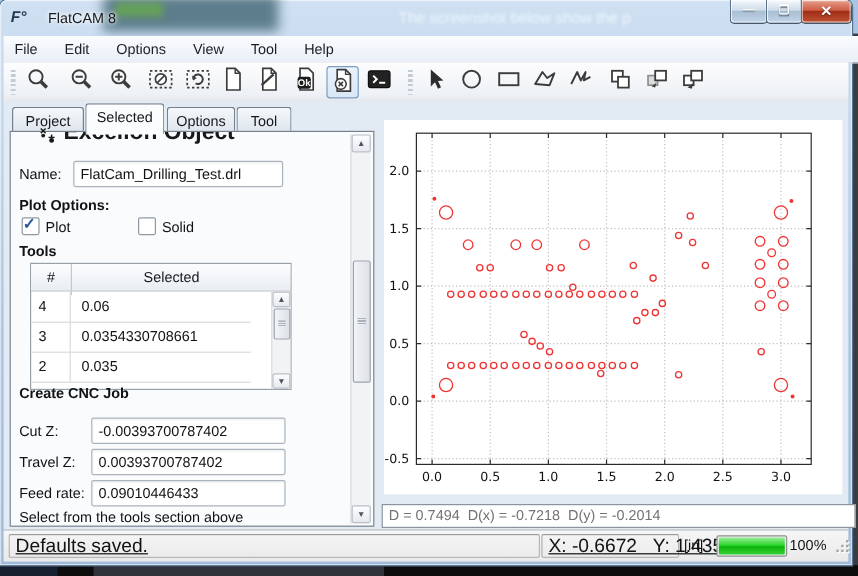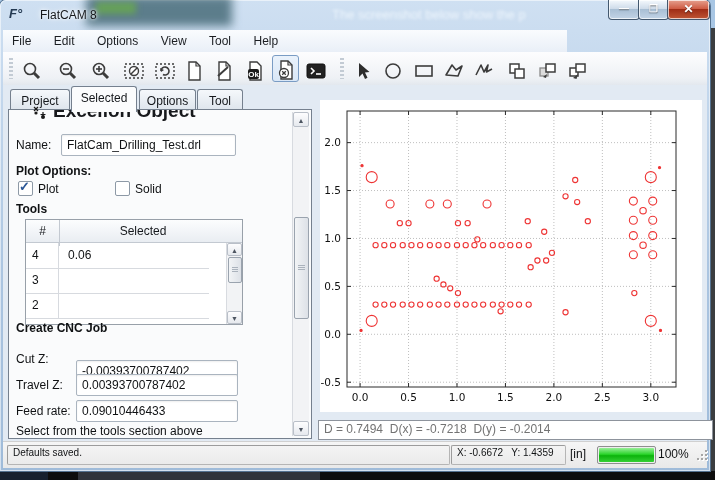--- a/index.html
+++ b/index.html
@@ -23,27 +23,27 @@
   #win-title{left:40px;top:8px;font-size:12px;color:#15181c;text-shadow:0 0 3px #fff,0 0 6px #fff;}
   .winbtn{top:0;height:19px;border:1px solid #43586e;border-top:none;border-radius:0 0 4px 4px;
     background:linear-gradient(#f4f9fd,#cfdcea 45%,#a9bfd4 50%,#c2d4e6);box-shadow:inset 0 0 0 1px rgba(255,255,255,.7);}
   #btn-min{left:608px;width:30px;}
   #btn-max{left:638px;width:29px;}
   #btn-close{left:667px;width:41px;background:linear-gradient(#e9a696,#d2604a 45%,#a83categ 0,#a8321c 50%,#c05538);}
   #btn-close{background:linear-gradient(#e6a18f,#cf5d45 45%,#a02d16 50%,#bf5534);}
   .glyph{position:absolute;left:0;right:0;text-align:center;color:#fff;font-size:10px;font-weight:bold;top:3px;text-shadow:0 1px 1px rgba(0,0,0,.5);}
 
   
-  #menubar{left:3px;top:30px;width:564px;height:22px;background:linear-gradient(#fafcfe,#e9eff7);border-bottom:1px solid #cdd6e0;}
+  #menubar{left:3px;top:30px;width:712px;height:22px;background:linear-gradient(#fafcfe,#e9eff7);border-bottom:1px solid #cdd6e0;}
   .menu-item{display:inline-block;padding:4px 9px 0 9px;font-size:12px;color:#1b1e22;height:18px;}
 
   
   #toolbar{left:3px;top:52px;width:704px;height:33px;background:linear-gradient(#fdfdfe,#eef1f5 80%,#e3e8ee);border-bottom:1px solid #cfd6de;}
   .grip{top:6px;width:4px;height:21px;background:repeating-linear-gradient(#c3cbd4 0 2px,transparent 2px 4px);}
-  .tbtn{top:3px;width:27px;height:27px;display:flex;align-items:flex-end;justify-content:center;border-radius:3px;}
+  .tbtn{top:3px;width:27px;height:27px;display:flex;align-items:flex-start;justify-content:center;border-radius:3px;}
   .tbtn.pressed{border:1px solid #7a9cc4;background:linear-gradient(#eaf2fb,#d9e7f7);width:25px;height:25px;}
   .tbtn svg{display:block;}
 
   
   #main{left:3px;top:85px;width:704px;height:356px;background:#e2eaf3;}
 
   
   .tab{position:absolute;height:17px;background:linear-gradient(#f5f8fb,#dde4ec);border:1px solid #75808e;border-bottom:none;
     border-radius:3px 3px 0 0;font-size:12px;color:#15181c;text-align:center;padding-top:4px;z-index:2;}
   .tab.active{background:#fbfcfd;z-index:4;}
@@ -71,21 +71,21 @@
   .sb .arrow{position:absolute;left:0;width:100%;text-align:center;font-size:7px;color:#4d5561;background:linear-gradient(#fdfdfe,#e6e9ee);border:1px solid #b9bfc8;border-radius:2px;box-sizing:border-box;}
   .sb .thumb{position:absolute;left:1px;background:linear-gradient(90deg,#f2f4f6,#dde1e7);border:1px solid #9aa3ae;border-radius:2px;}
   .thumb-lines{position:absolute;left:3px;right:3px;top:50%;height:5px;margin-top:-3px;background:repeating-linear-gradient(#aab2bc 0 1px,transparent 1px 2px);}
 
   
   #figure{left:320px;top:100px;width:382px;height:312px;background:#fff;}
   #readout-box{left:318px;top:420px;width:388px;height:17px;background:#fff;border:1px solid #8d939c;font-size:12px;color:#737373;padding:1px 0 0 5px;white-space:pre;}
 
   
   #statusbar{left:3px;top:441px;width:704px;height:26px;background:linear-gradient(#f6f6f6,#e9e9e9);border-top:1px solid #d0d0d0;}
-  .sunken{position:absolute;border:1px solid #b5b5b5;border-top-color:#9c9c9c;border-left-color:#9c9c9c;border-radius:2px;font-size:10px;color:#101214;white-space:pre;}
+  .sunken{position:absolute;border:1px solid #b5b5b5;border-top-color:#9c9c9c;border-left-color:#9c9c9c;border-radius:2px;font-size:16px;color:#101214;white-space:pre;text-decoration:underline;}
   #status-msg{left:4px;top:3px;width:436px;height:17px;padding:1px 0 0 5px;}
   #coords-box{left:448px;top:3px;width:108px;height:17px;padding:1px 0 0 5px;}
   #units-label{position:absolute;left:567px;top:5px;font-size:12px;color:#101214;}
   #progress{left:594px;top:4px;width:57px;height:16px;border:1px solid #8f8f8f;background:#eee;border-radius:2px;}
   #progress-fill{position:absolute;left:1px;top:1px;bottom:1px;background:linear-gradient(#98ef98,#2bd42b 45%,#0cb30c 55%,#35d035);border-radius:1px;}
   #progress-label{position:absolute;left:655px;top:5px;font-size:12px;color:#101214;}
   #resize-grip{left:694px;top:8px;width:11px;height:11px;}
   #resize-grip i{position:absolute;width:2px;height:2px;background:#a5a5a5;box-shadow:1px 1px 0 #fff;}
 </style>
 </head>
@@ -280,38 +280,40 @@
         <div class="hcell" style="left:0;width:33px;border-right:1px solid #c3c9d1;">#</div>
         <div class="hcell" style="left:34px;right:16px;">Selected</div>
       </div>
       <div id="tools-body">
           <div class="trow" style="top: 23px;">
             <div class="c0">4</div>
             <div class="c1">0.06</div>
           </div>
           <div class="trow" style="top: 48px;">
             <div class="c0">3</div>
+            <div class="c1">0.0354330708661</div>
           </div>
           <div class="trow" style="top: 73px;">
             <div class="c0">2</div>
+            <div class="c1">0.035</div>
           </div>
         </div>
       <div class="sb" style="right:0;top:23px;bottom:0;width:15px;">
         <div class="arrow" style="top:0;height:13px;padding-top:3px;">▲</div>
         <div class="thumb" style="top:14px;height:24px;width:12px;">
             <span class="thumb-lines"></span>
           </div>
         <div class="arrow" style="bottom:0;height:13px;padding-top:3px;">▼</div>
       </div>
     </div>
 
     <div class="bold-label" style="left:7px;top:211px;">Create CNC Job</div>
 
     <div class="plain-label" style="left:7px;top:242px;">Cut Z:</div>
-    <div class="tinput" style="left:67px;top:238px;width:155px;margin-top:12px;">-0.00393700787402</div>
+    <div class="tinput" style="left:67px;top:238px;width:155px;">-0.00393700787402</div>
     <div class="plain-label" style="left:7px;top:268px;">Travel Z:</div>
     <div class="tinput" style="left:67px;top:264px;width:155px;">0.00393700787402</div>
     <div class="plain-label" style="left:7px;top:294px;">Feed rate:</div>
     <div class="tinput" style="left:67px;top:290px;width:155px;">0.09010446433</div>
 
     <div class="plain-label" style="left:7px;top:314px;">Select from the tools section above</div>
 
     <div class="sb" style="right:2px;top:2px;bottom:2px;width:16px;">
       <div class="arrow" style="top:0;height:15px;padding-top:4px;">▲</div>
       <div class="thumb" style="top:105px;height:100px;width:13px;">

